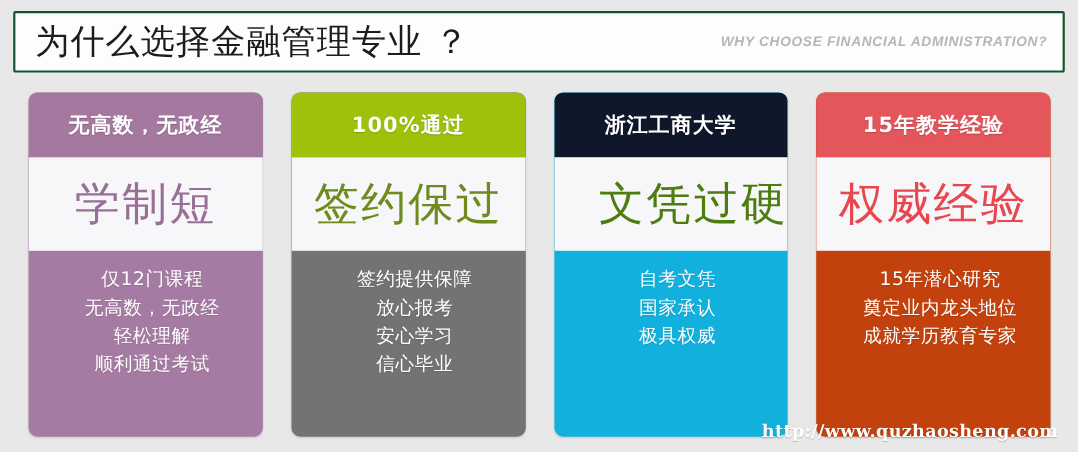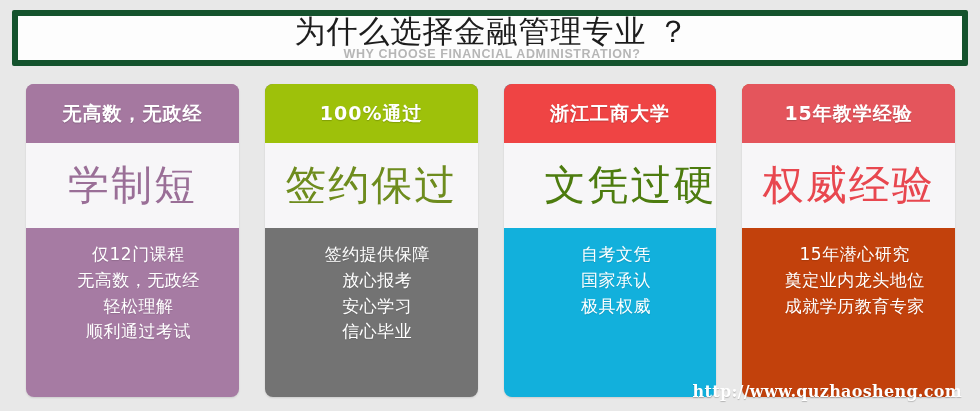--- a/index.html
+++ b/index.html
@@ -16,40 +16,40 @@
   }
 
   
   .header-bar {
     position: absolute;
     left: 12px;
     top: 10px;
     width: 956px;
     height: 56px;
     background: #fdfdfd;
-    border: 6px solid #14532d;
+    border: 2px solid #14532d;
     border-radius: 2px;
     box-sizing: border-box;
     display: flex;
     align-items: center;
     justify-content: space-between;
     padding: 0 14px 0 18px;
-    flex-direction: column;
   }
   .header-title {
     font-size: 31px;
     font-weight: 400;
     color: #1c1c1c;
     letter-spacing: 1px;
     line-height: 1;
     white-space: nowrap;
     font-family: "DejaVu Sans", "Liberation Sans", sans-serif;
   }
   .header-sub {
     font-size: 12.5px;
+    font-style: italic;
     font-weight: 600;
     color: #b6b6b6;
     letter-spacing: 0.6px;
     white-space: nowrap;
     font-family: "Liberation Sans", sans-serif;
   }
 
   
   .cards {
     position: absolute;
@@ -115,21 +115,21 @@
   
   .card.c-purple { background: #a67ba3; }
   .card.c-purple .card-header { background: #a578a0; }
   .card.c-purple .card-banner-text { color: #9a6f97; }
 
   .card.c-green { background: #737373; }
   .card.c-green .card-header { background: #9ec10a; }
   .card.c-green .card-banner-text { color: #6e8c1e; }
 
   .card.c-blue { background: #12b0dc; }
-  .card.c-blue .card-header { background: #ef4444; }
+  .card.c-blue .card-header { background: #0f172a; }
   .card.c-blue .card-banner-text { color: #4d7c0f; margin-left: 41px; }
 
   .card.c-red { background: #c2410c; }
   .card.c-red .card-header { background: #e4555c; }
   .card.c-red .card-banner-text { color: #e8474f; }
 
   
   .watermark {
     position: absolute;
     right: 18px;

